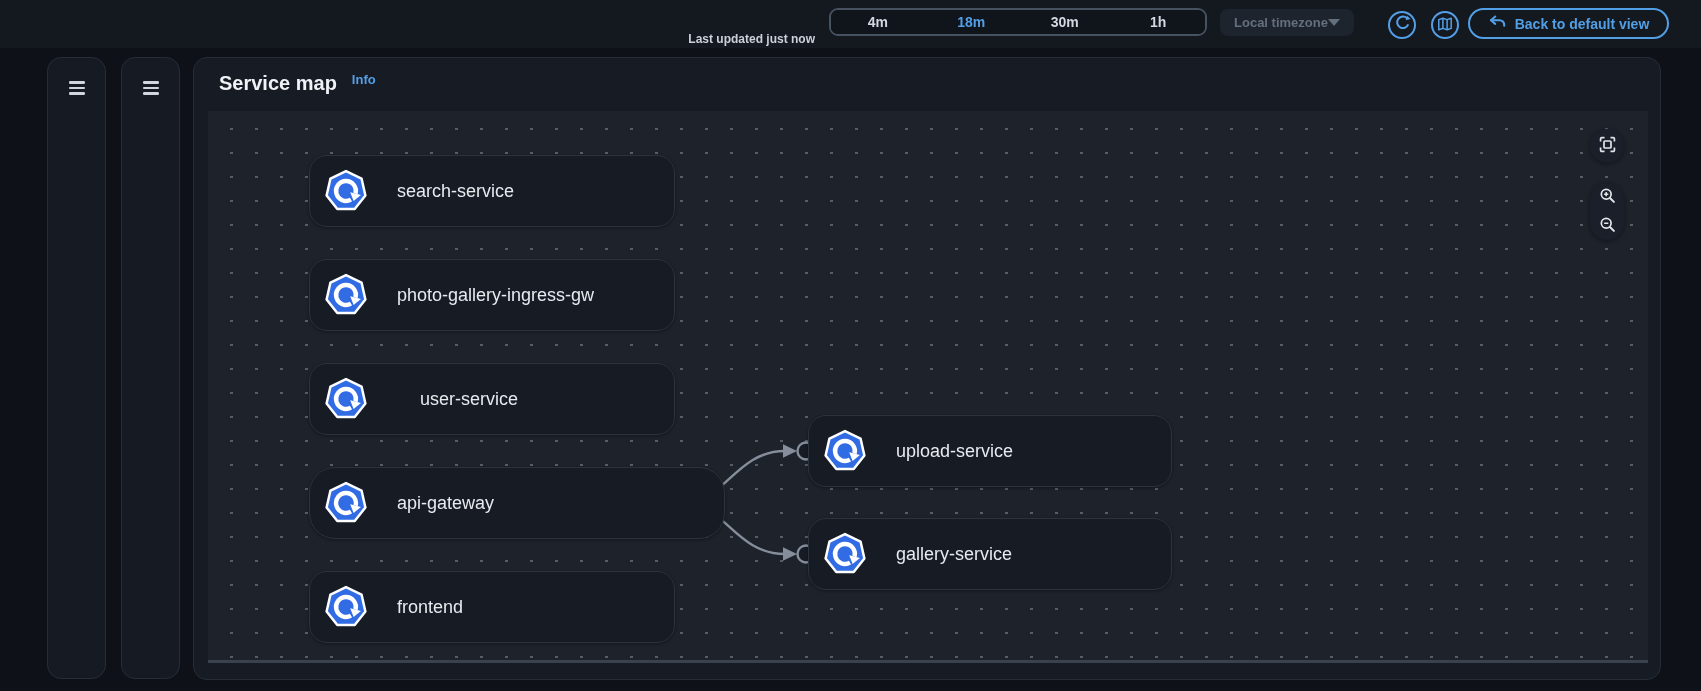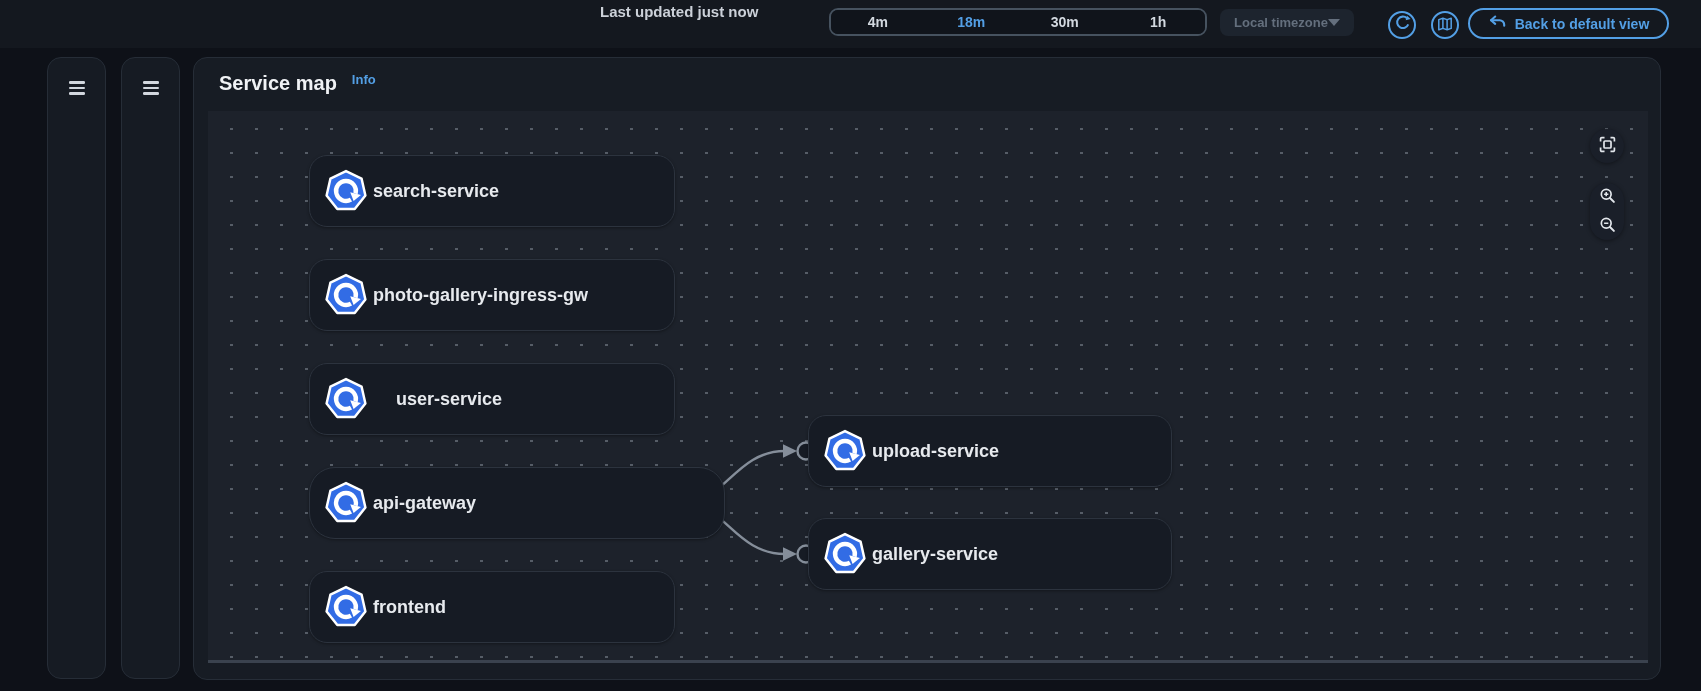--- a/index.html
+++ b/index.html
@@ -6,22 +6,22 @@
   html,body { width:1701px; height:691px; }
   body {
     background:#0e1118;
     font-family:"Liberation Sans", sans-serif;
     position:relative;
     overflow:hidden;
     color:#e7eaee;
   }
   
   .topbar { position:absolute; left:0; top:0; width:1701px; height:48px; background:#14181f; }
-  .last-updated { position:absolute; left:600px; top:3px; width:215px; 
-    font-size:15px; font-weight:700; color:#ccd1d9; }
+  .last-updated { position:absolute; left:600px; top:32px; width:215px; text-align:right;
+    font-size:12px; font-weight:700; color:#ccd1d9; }
   .range-group { position:absolute; left:829px; top:8px; width:378px; height:28px;
     border:2px solid #46525f; border-radius:9px; display:flex; overflow:hidden; }
   .range-item { flex:1; display:flex; align-items:center; justify-content:center;
     font-size:14px; font-weight:700; color:#d3d9e0; cursor:pointer; background:#10141b; }
   .range-item.selected { color:#539fe5; }
   .tz-select { position:absolute; left:1220px; top:9px; width:134px; height:27px;
     background:#1d242e; border:none; border-radius:8px; color:#646f7d; font-size:13px; font-weight:700;
     display:flex; align-items:center; justify-content:center; gap:0; }
   .tz-caret { width:0; height:0; border-left:6px solid transparent; border-right:6px solid transparent;
     border-top:7px solid #646f7d; display:inline-block; }
@@ -50,21 +50,21 @@
   .info-link { font-size:13px; font-weight:700; color:#539fe5; cursor:pointer; text-decoration:none; }
   .canvas { position:absolute; left:14px; top:53px; width:1440px; height:552px;
     background-color:#1d222b;
     background-image:radial-gradient(#565d67 1.15px, transparent 1.3px);
     background-size:25px 24px; background-position:11px 6px;
     border-bottom:3px solid #3a424e; overflow:hidden; }
   .edges { position:absolute; left:0; top:0; width:1440px; height:552px; pointer-events:none; }
   .node { position:absolute; background:#161b24; border:1.5px solid #2c333e; border-radius:18px;
     box-shadow:0 1px 3px rgba(0,0,0,.35); cursor:pointer; display:flex; align-items:center; }
   .node-icon { width:46px; height:46px; margin-left:13px; flex:0 0 auto; }
-  .node-label { margin-left:4px; font-size:18px; font-weight:700; color:#e7eaee; white-space:nowrap; }
+  .node-label { margin-left:28px; font-size:18px; font-weight:400; color:#e7eaee; white-space:nowrap; }
   
   .fit-btn { position:absolute; left:1382px; top:18px; width:34px; height:34px; border-radius:50%;
     background:#1a1f29; border:none; box-shadow:0 1px 4px rgba(0,0,0,.4);
     display:flex; align-items:center; justify-content:center; cursor:pointer; }
   .zoom-pill { position:absolute; left:1382px; top:72px; width:34px; height:57px; border-radius:17px;
     background:#1a1f29; box-shadow:0 1px 4px rgba(0,0,0,.4);
     display:flex; flex-direction:column; overflow:hidden; }
   .zoom-pill button { flex:1; background:transparent; border:none; display:flex; align-items:center;
     justify-content:center; cursor:pointer; }
 </style>

